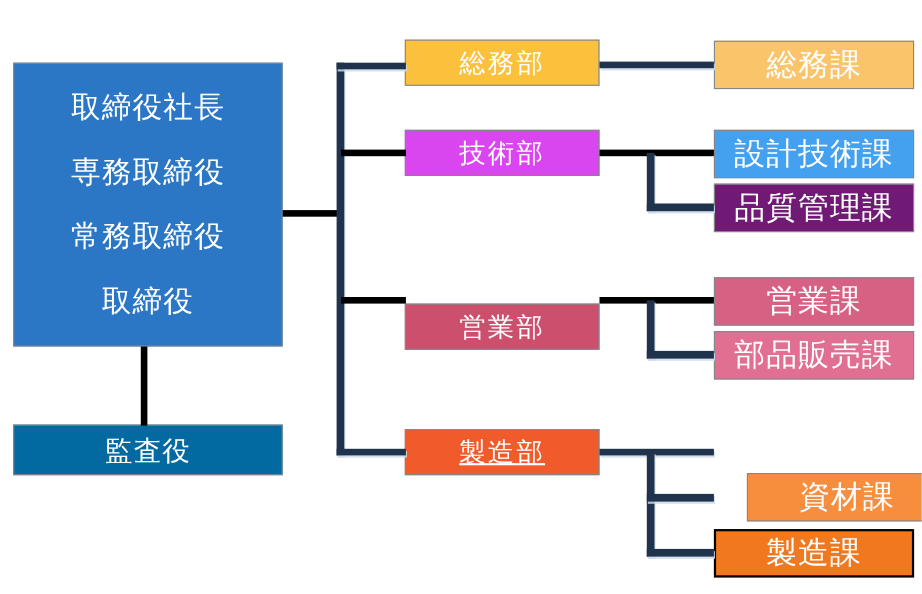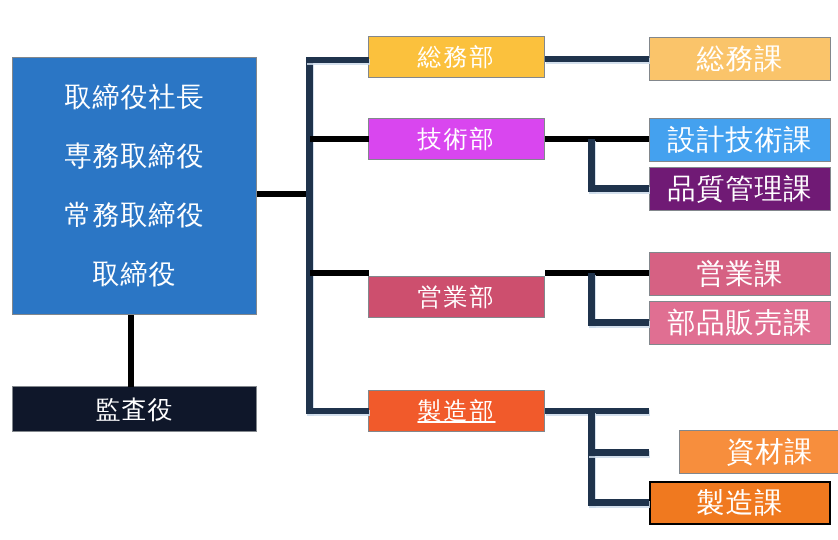--- a/index.html
+++ b/index.html
@@ -57,21 +57,21 @@
 
 <div class="canvas">
 
   <div class="box exec" style="background-color: rgb(43, 118, 197);">
     <div class="exec-line">取締役社長</div>
     <div class="exec-line">専務取締役</div>
     <div class="exec-line">常務取締役</div>
     <div class="exec-line">取締役</div>
   </div>
 
-  <div class="box auditor" style="background-color: #0f172a;">監査役</div>
+  <div class="box auditor" style="background-color: #0369a1;">監査役</div>
 
   <div class="box dept d1" style="background-color: rgb(251, 193, 61);">総務部</div>
   <div class="box dept d2" style="background-color: #d946ef;">技術部</div>
   <div class="box dept d3" style="background-color: rgb(205, 79, 110);">営業部</div>
   <div class="box dept d4" style="background-color: rgb(241, 90, 43);">製造部</div>
 
   <div class="box sect s1" style="background-color: rgb(250, 196, 106);">総務課</div>
   <div class="box sect s2" style="background-color: rgb(68, 161, 239);">設計技術課</div>
   <div class="box sect s3" style="background-color: #701a75;">品質管理課</div>
   <div class="box sect s5" style="background-color: rgb(224, 111, 146);">部品販売課</div>

